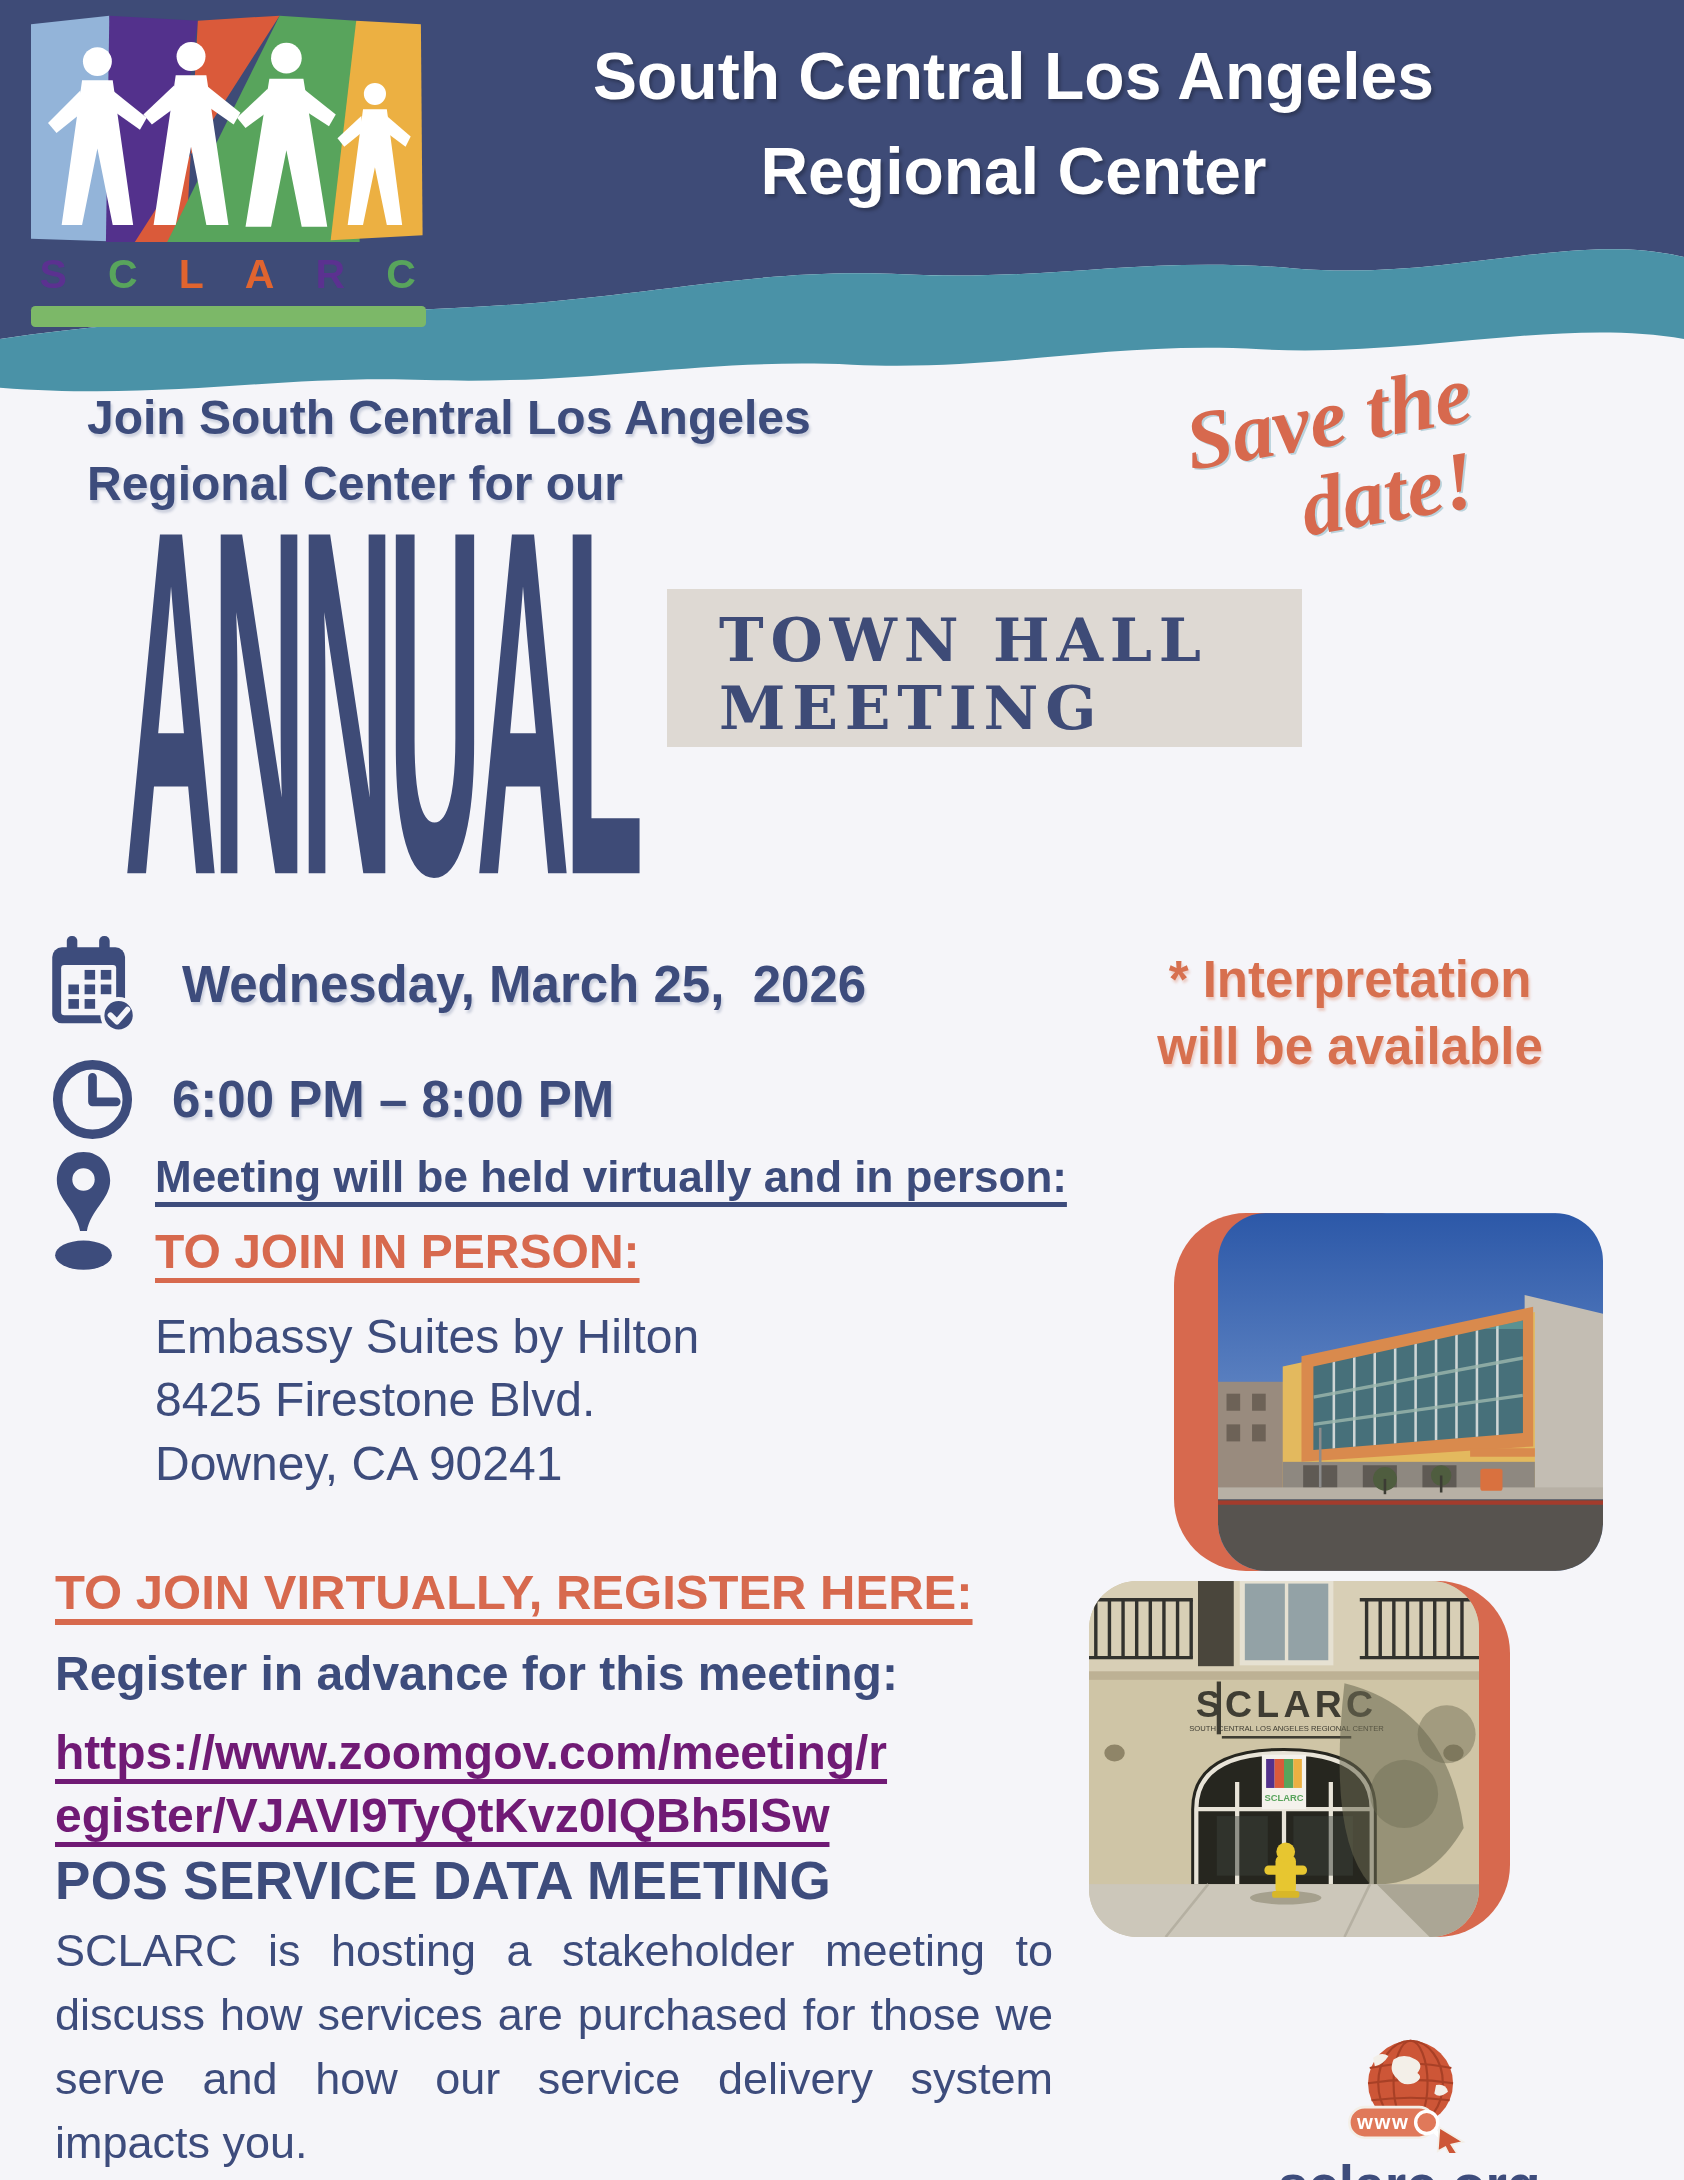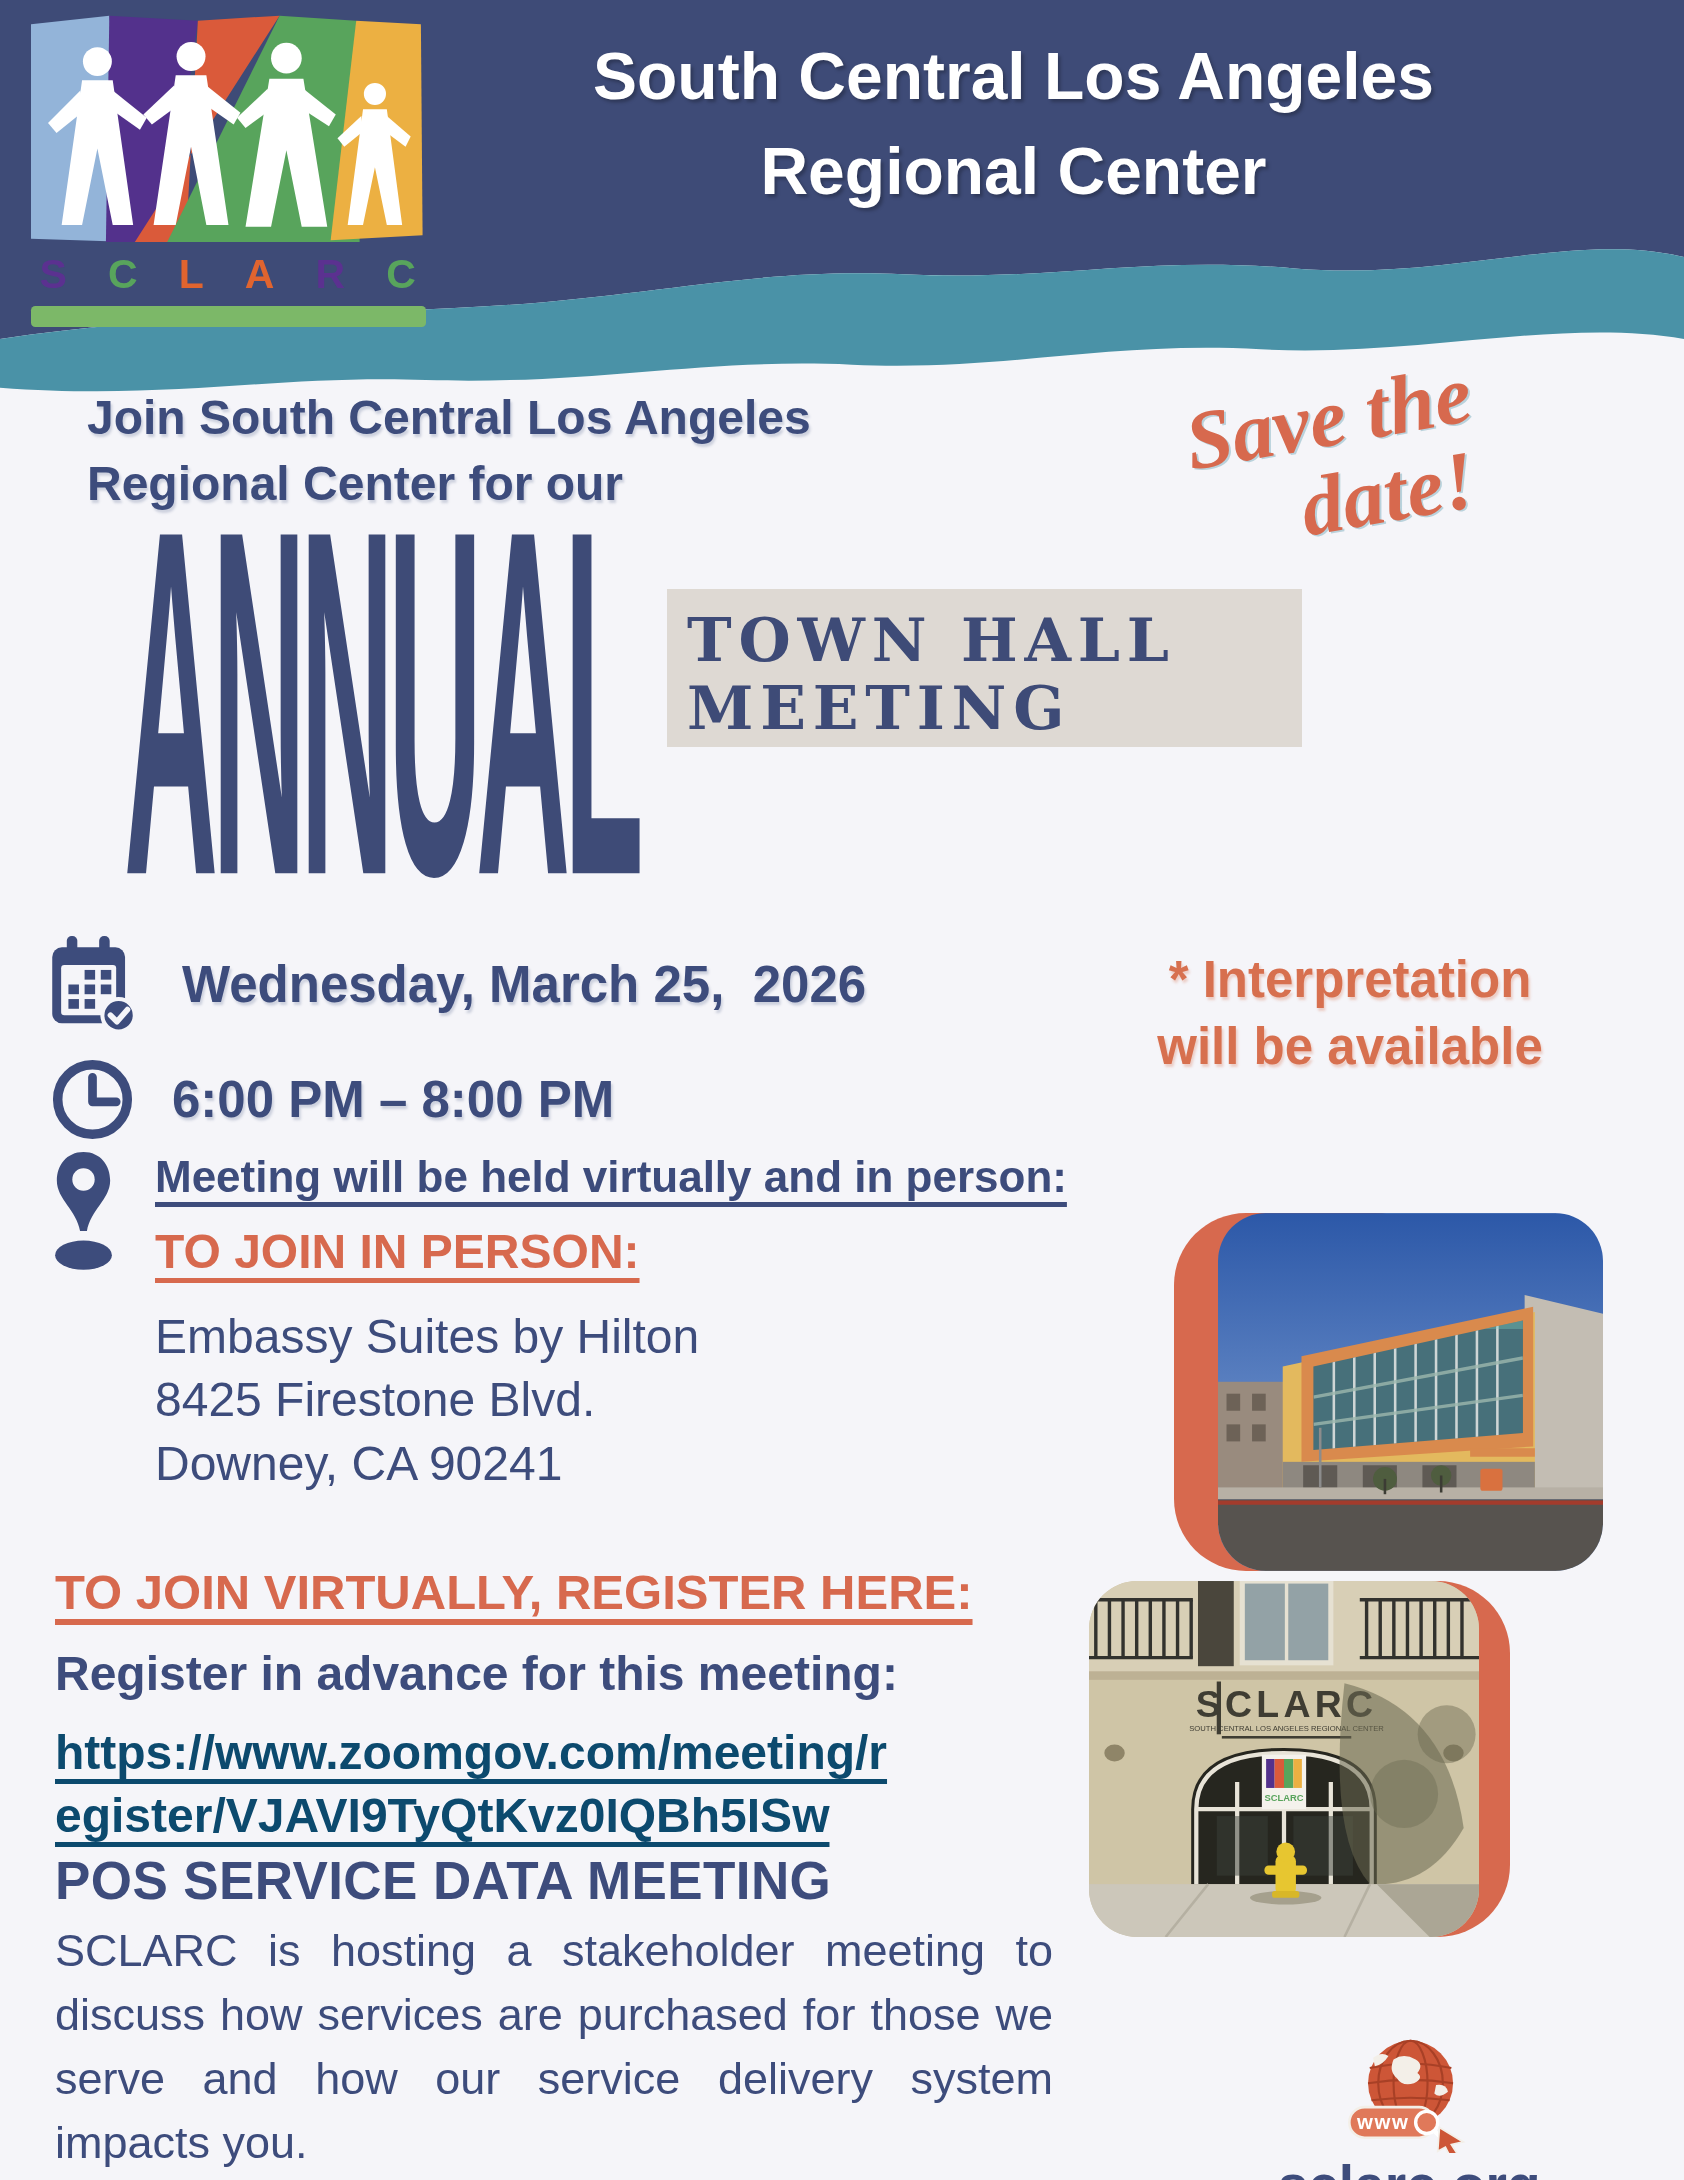--- a/index.html
+++ b/index.html
@@ -18,41 +18,41 @@
   .intro{position:absolute;left:75px;top:385px;font-size:48px;font-weight:bold;line-height:1.38;
     text-shadow:1.7px 2.6px 2.6px rgba(61,76,124,.22);margin-left:12px;}
   .save-date{position:absolute;left:1191px;top:368px;width:366px;transform:rotate(-10deg);
     color:#d7694e;font-family:"Liberation Serif",serif;font-style:italic;font-weight:bold;
     font-size:83px;line-height:1.02;text-shadow:1.7px 1.7px 0 rgba(74,146,167,.35);}
   .save-date .l2{padding-left:102px;}
   
   .annual{position:absolute;left:124px;top:457px;font-size:181px;font-weight:800;color:#3e4b77;
     letter-spacing:-8.5px;line-height:1;transform:scale(0.72,2.72);transform-origin:top left;white-space:nowrap;}
   .town-box{position:absolute;left:667px;top:589px;width:635px;height:158px;background:#ded9d3;
-    padding:17px 0 0 20px;box-sizing:border-box;font-family:"DejaVu Serif",serif;font-weight:bold;
+    padding:17px 0 0 52px;box-sizing:border-box;font-family:"DejaVu Serif",serif;font-weight:bold;
     font-size:60px;letter-spacing:6.8px;color:#3e4b77;line-height:1.14;}
   .interp{position:absolute;left:1090px;top:946px;width:520px;text-align:center;color:#d7704f;
     font-size:51px;font-weight:bold;line-height:1.32;text-shadow:1.7px 2.6px 2.6px rgba(215,112,79,.3);}
   
   .row{position:absolute;display:flex;align-items:center;gap:36px;}
   .row-date{left:49px;top:934px;gap:44px;}
   .row-time{left:49px;top:1056px;}
   .row-label{font-size:51px;font-weight:bold;white-space:pre-wrap;text-shadow:1.7px 2.6px 2.6px rgba(61,76,124,.22);}
   .row-loc{position:absolute;left:53px;top:1152px;display:flex;gap:41px;align-items:flex-start;}
   .loc-lines .u1{font-size:44px;font-weight:bold;text-decoration:underline;text-decoration-thickness:5.1px;
     text-underline-offset:10.2px;margin-bottom:22px;}
   .loc-lines .u2{font-size:48px;font-weight:bold;color:#d7694e;text-decoration:underline;
     text-decoration-thickness:5.1px;text-underline-offset:10.2px;margin-bottom:25.6px;}
   .loc-lines .addr{font-size:48px;font-weight:normal;line-height:1.33;}
   
   .virtual{position:absolute;left:55px;top:1564px;}
   .virtual .vh{display:inline-block;font-size:49px;font-weight:bold;color:#d7694e;
     text-decoration:underline;text-decoration-thickness:6px;text-underline-offset:10.2px;margin-bottom:25.6px;}
   .virtual .reg{font-size:48px;font-weight:bold;margin-bottom:20.4px;}
-  .virtual a{display:block;font-size:48px;font-weight:bold;color:#0c4a6e;line-height:1.32;
+  .virtual a{display:block;font-size:48px;font-weight:bold;color:#701a75;line-height:1.32;
     text-decoration:underline;text-decoration-thickness:5.1px;text-underline-offset:10.2px;cursor:pointer;}
   
   .pos{position:absolute;left:55px;top:1850px;width:998px;}
   .pos .ph{font-size:53px;font-weight:bold;margin-bottom:8px;letter-spacing:0.4px;}
   .pos .pb{font-size:45px;line-height:1.42;text-align:justify;}
   
   .accent{position:absolute;background:#d7694e;border-radius:72px;}
   .accent1{left:1174px;top:1213px;width:273px;height:358px;}
   .accent2{left:1244px;top:1581px;width:266px;height:356px;}
   .photo{position:absolute;border-radius:48px;overflow:hidden;}

